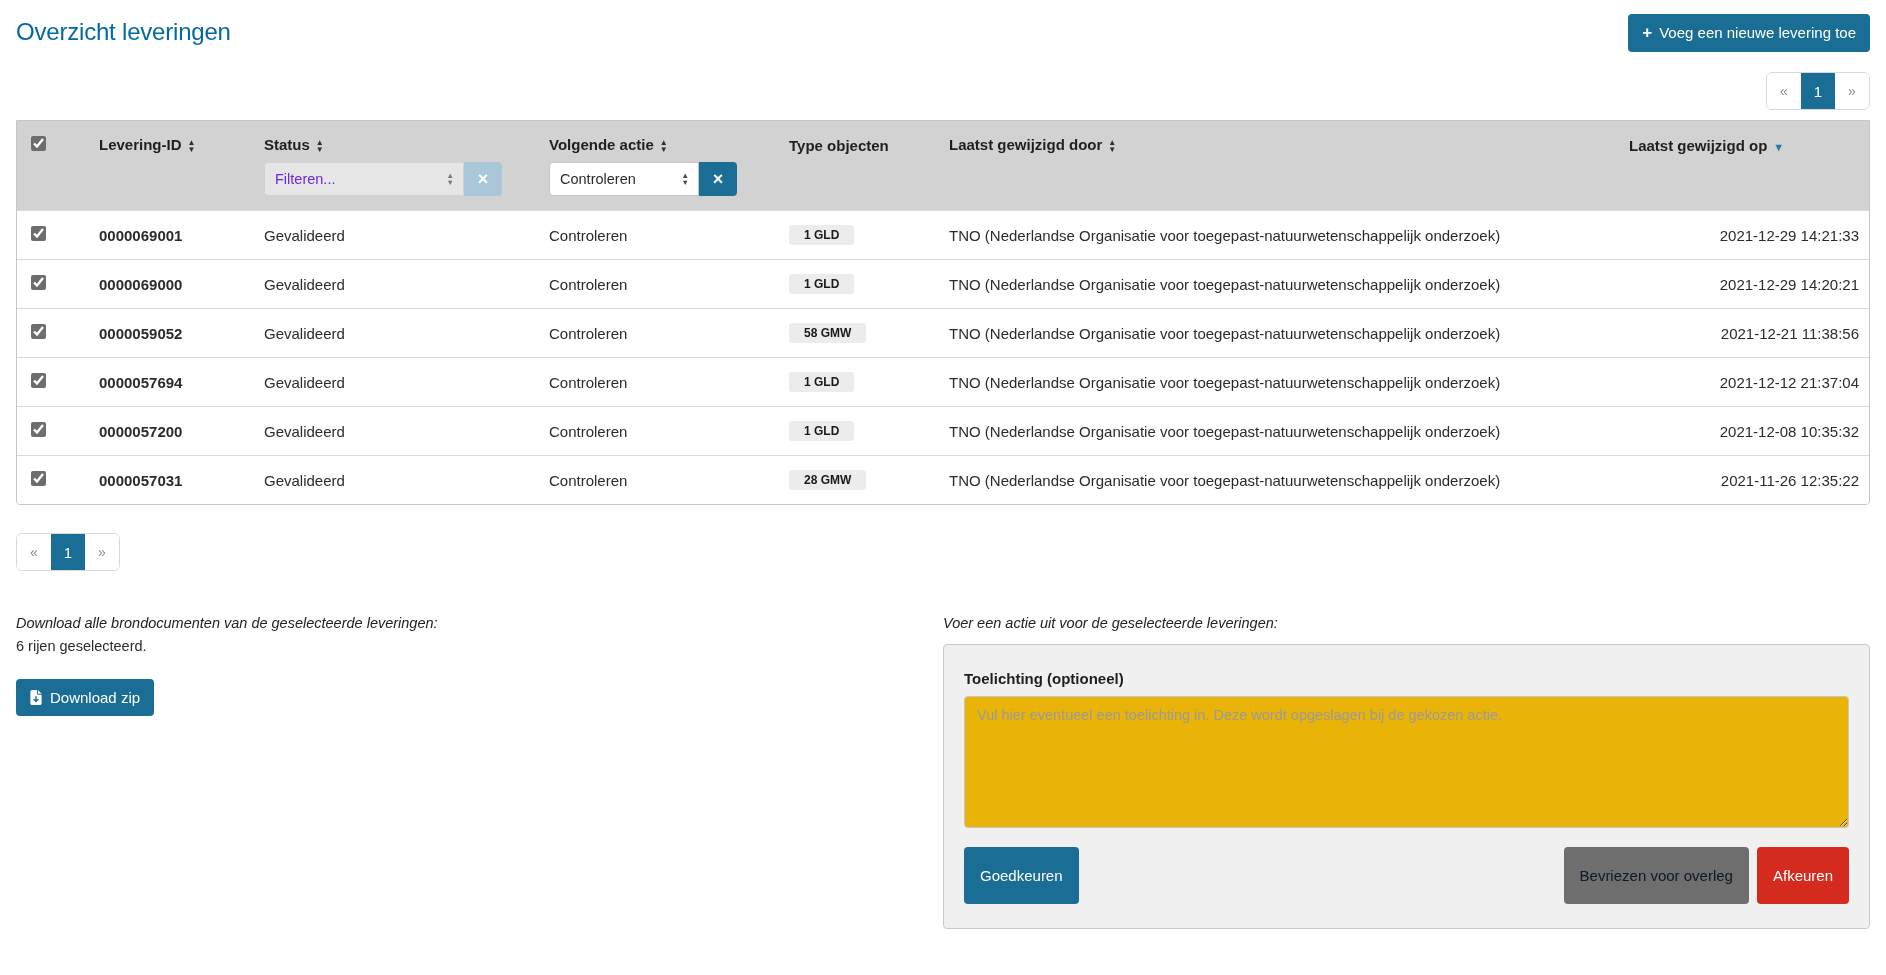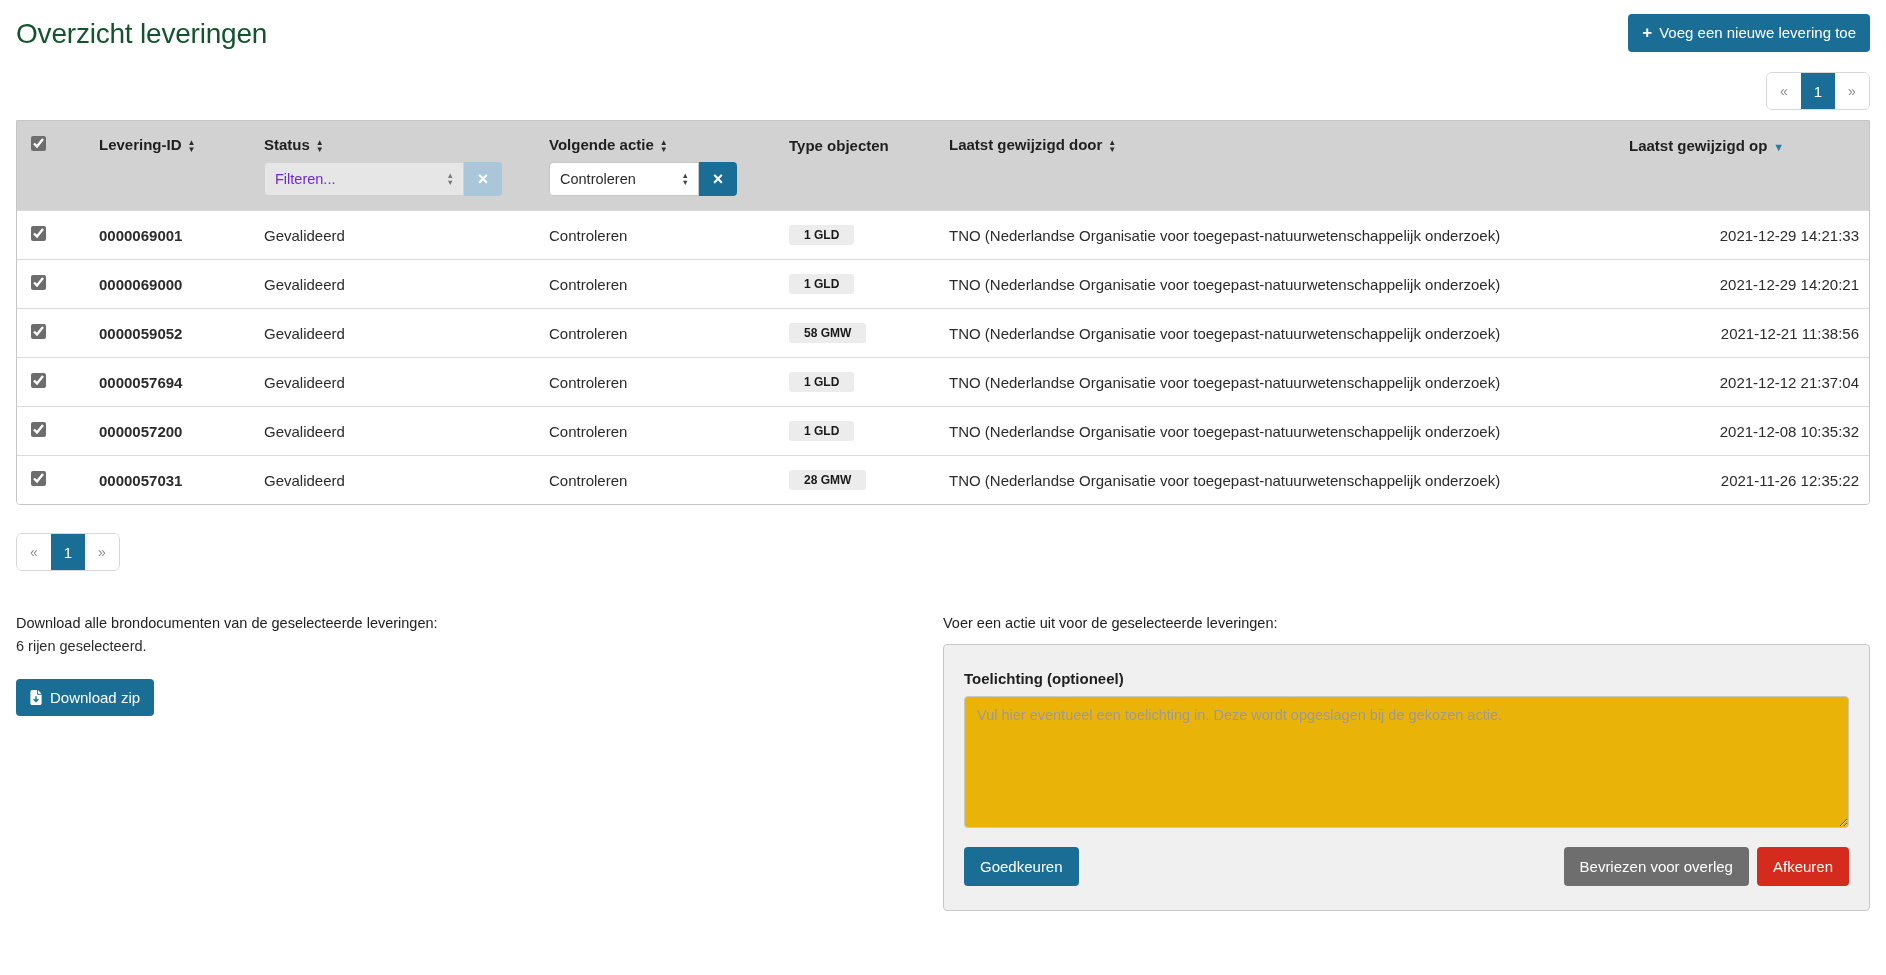--- a/index.html
+++ b/index.html
@@ -6,21 +6,21 @@
   html,body { background:#fff; }
   body {
     width: 1886px; height: 975px; overflow: hidden;
     font-family: "Liberation Sans", sans-serif;
     color: #2b2b2b; font-size: 15px;
   }
   .container { padding: 14px 16px 0 16px; }
 
   
   .header-row { display:flex; justify-content:space-between; align-items:flex-start; }
-  h1.page-title { font-size: 28px; font-weight: 400; color:#14532d; letter-spacing:-0.2px; padding-top:4px;text-align:right; }
+  h1.page-title { font-size: 24px; font-weight: 400; color:#0369a1; letter-spacing:-0.2px; padding-top:4px;text-align:right; }
   .btn { border:none; border-radius:4px; cursor:pointer; font-family:inherit; font-size:15px; }
   .btn-primary { background:#1a6e96; color:#fff; padding:9px 14px; }
   .btn-primary .plus { font-weight:700; font-size:17px; margin-right:7px; }
 
   
   .pagination-row { display:flex; justify-content:flex-end; margin-top:20px; }
   .pagination { display:inline-flex; border:1px solid #d8d8d8; border-radius:6px; overflow:hidden; background:#fff; }
   .pagination .pg { width:34px; height:36px; display:flex; align-items:center; justify-content:center;
                     font-size:14px; color:#8a8a8a; background:#fff; cursor:pointer; }
   .pagination .pg.active { background:#1a6e96; color:#fff; font-size:15px; }
@@ -61,34 +61,34 @@
                font-size:18px; font-weight:700; display:flex; align-items:center; justify-content:center; cursor:pointer; }
   .clear-btn.enabled { background:#1a6e96; }
   .clear-btn.muted { background:#a9c7d8; }
 
   .pagination-row.bottom { margin-top:28px; }
 
   
   .bottom { display:flex; justify-content:space-between; margin-top:44px; }
   .bottom-left { width:560px; }
   .bottom-right { width:927px; }
-  .section-heading { font-size:14.5px; color:#222; }
+  .section-heading { font-style:italic; font-size:14.5px; color:#222; }
   .selected-count { margin-top:7px; font-size:14.5px; }
   .btn-download { margin-top:25px; display:inline-flex; align-items:center; gap:8px; padding:10px 14px; font-size:15px; }
 
   .action-panel { margin-top:13px; background:#f0f0f0; border:1px solid #c9c9c9; border-radius:4px; padding:25px 20px 24px 20px; }
   .toelichting-label { font-weight:700; font-size:15px; color:#1f1f1f; display:block; }
   textarea { width:100%; height:132px; margin-top:9px; border:1px solid #c7c7c7; border-radius:4px;
              padding:10px 12px; font-family:inherit; font-size:14.5px; color:#2b2b2b; resize:both; background:#eab308; }
   textarea::placeholder { color:#9a9a9a; }
   .panel-buttons { display:flex; margin-top:16px; gap:8px; }
   .panel-buttons .spacer { flex:1; }
   .btn-approve { background:#1a6e96; color:#fff; padding:11px 16px; }
-  .btn-freeze  { background:#6e6e6e; color:#ffffff; padding:11px 16px; }
-  .btn-reject  { background:#d52b1e; color:#fff; padding:11px 16px; }
+  .btn-freeze  { background:#6e6e6e; color:#0f172a; padding:11px 16px; }
+  .btn-reject  { background:#d52b1e; color:#fff; padding:20px 16px; }
 </style>
 </head>
 <body>
 
 <div class="container">
 
   <div class="header-row">
     <h1 class="page-title">Overzicht leveringen</h1>
     <button class="btn btn-primary">
       <span class="plus">+</span><span>Voeg een nieuwe levering toe</span>

